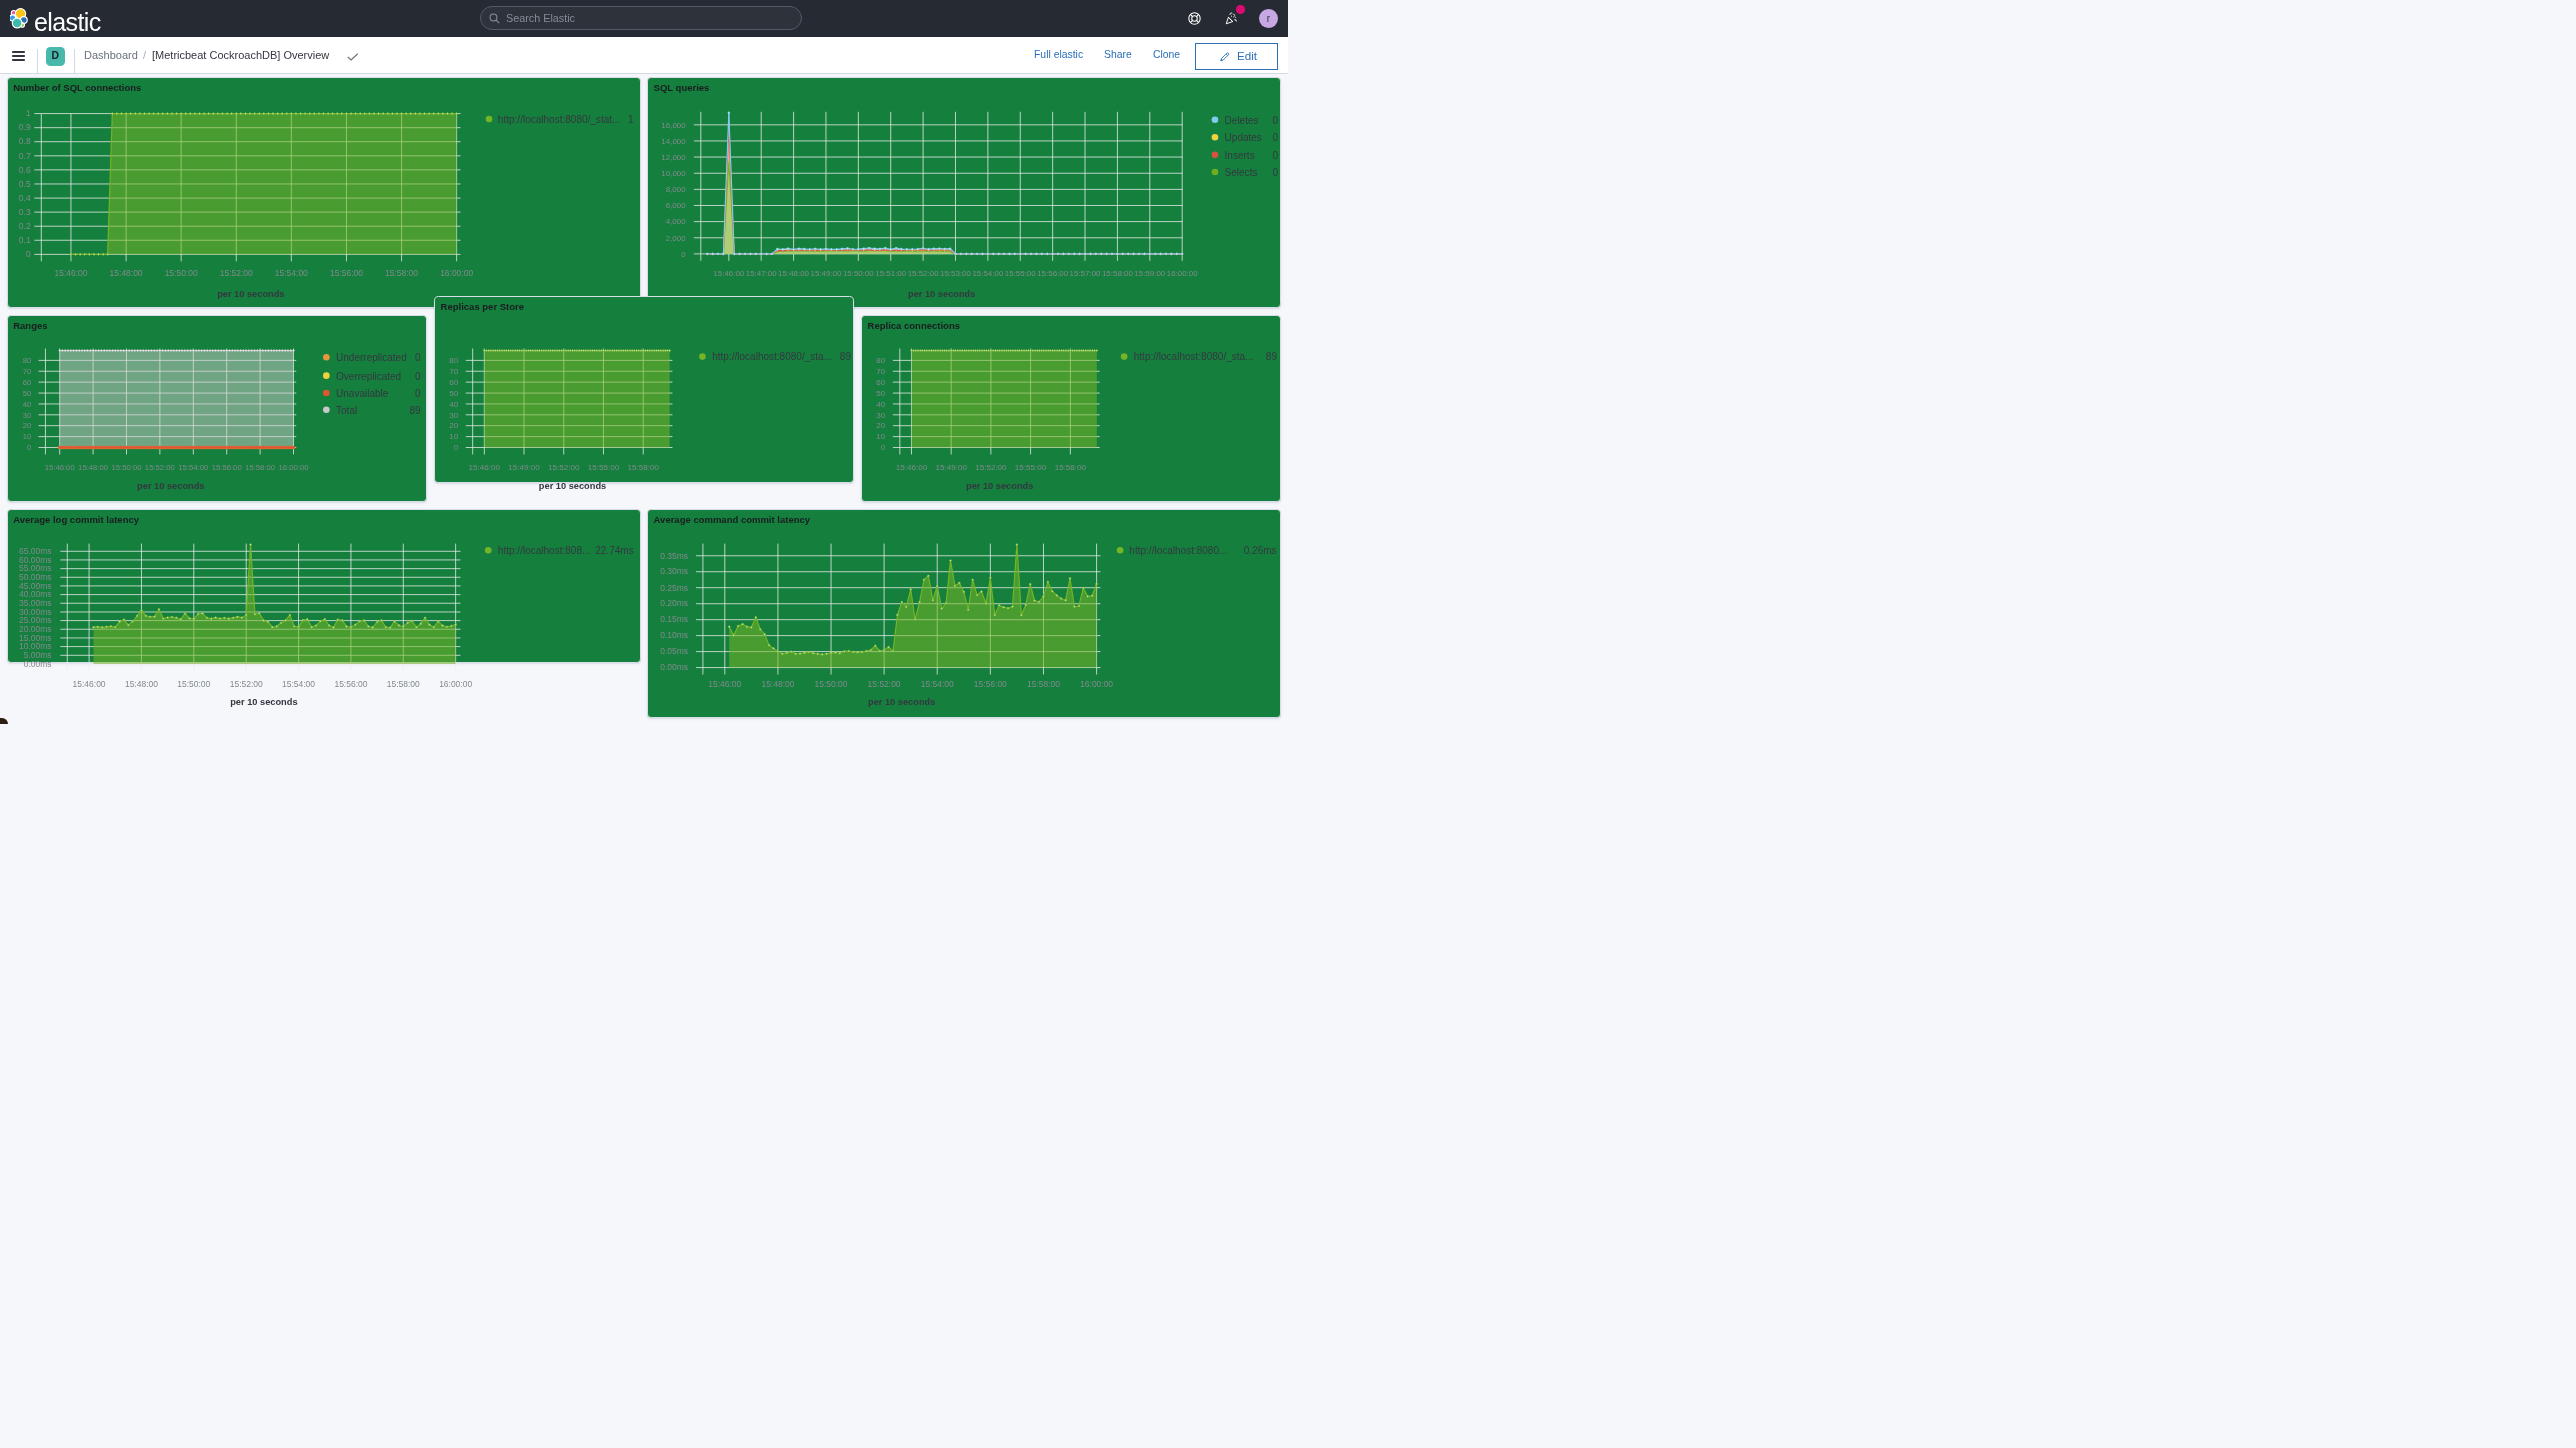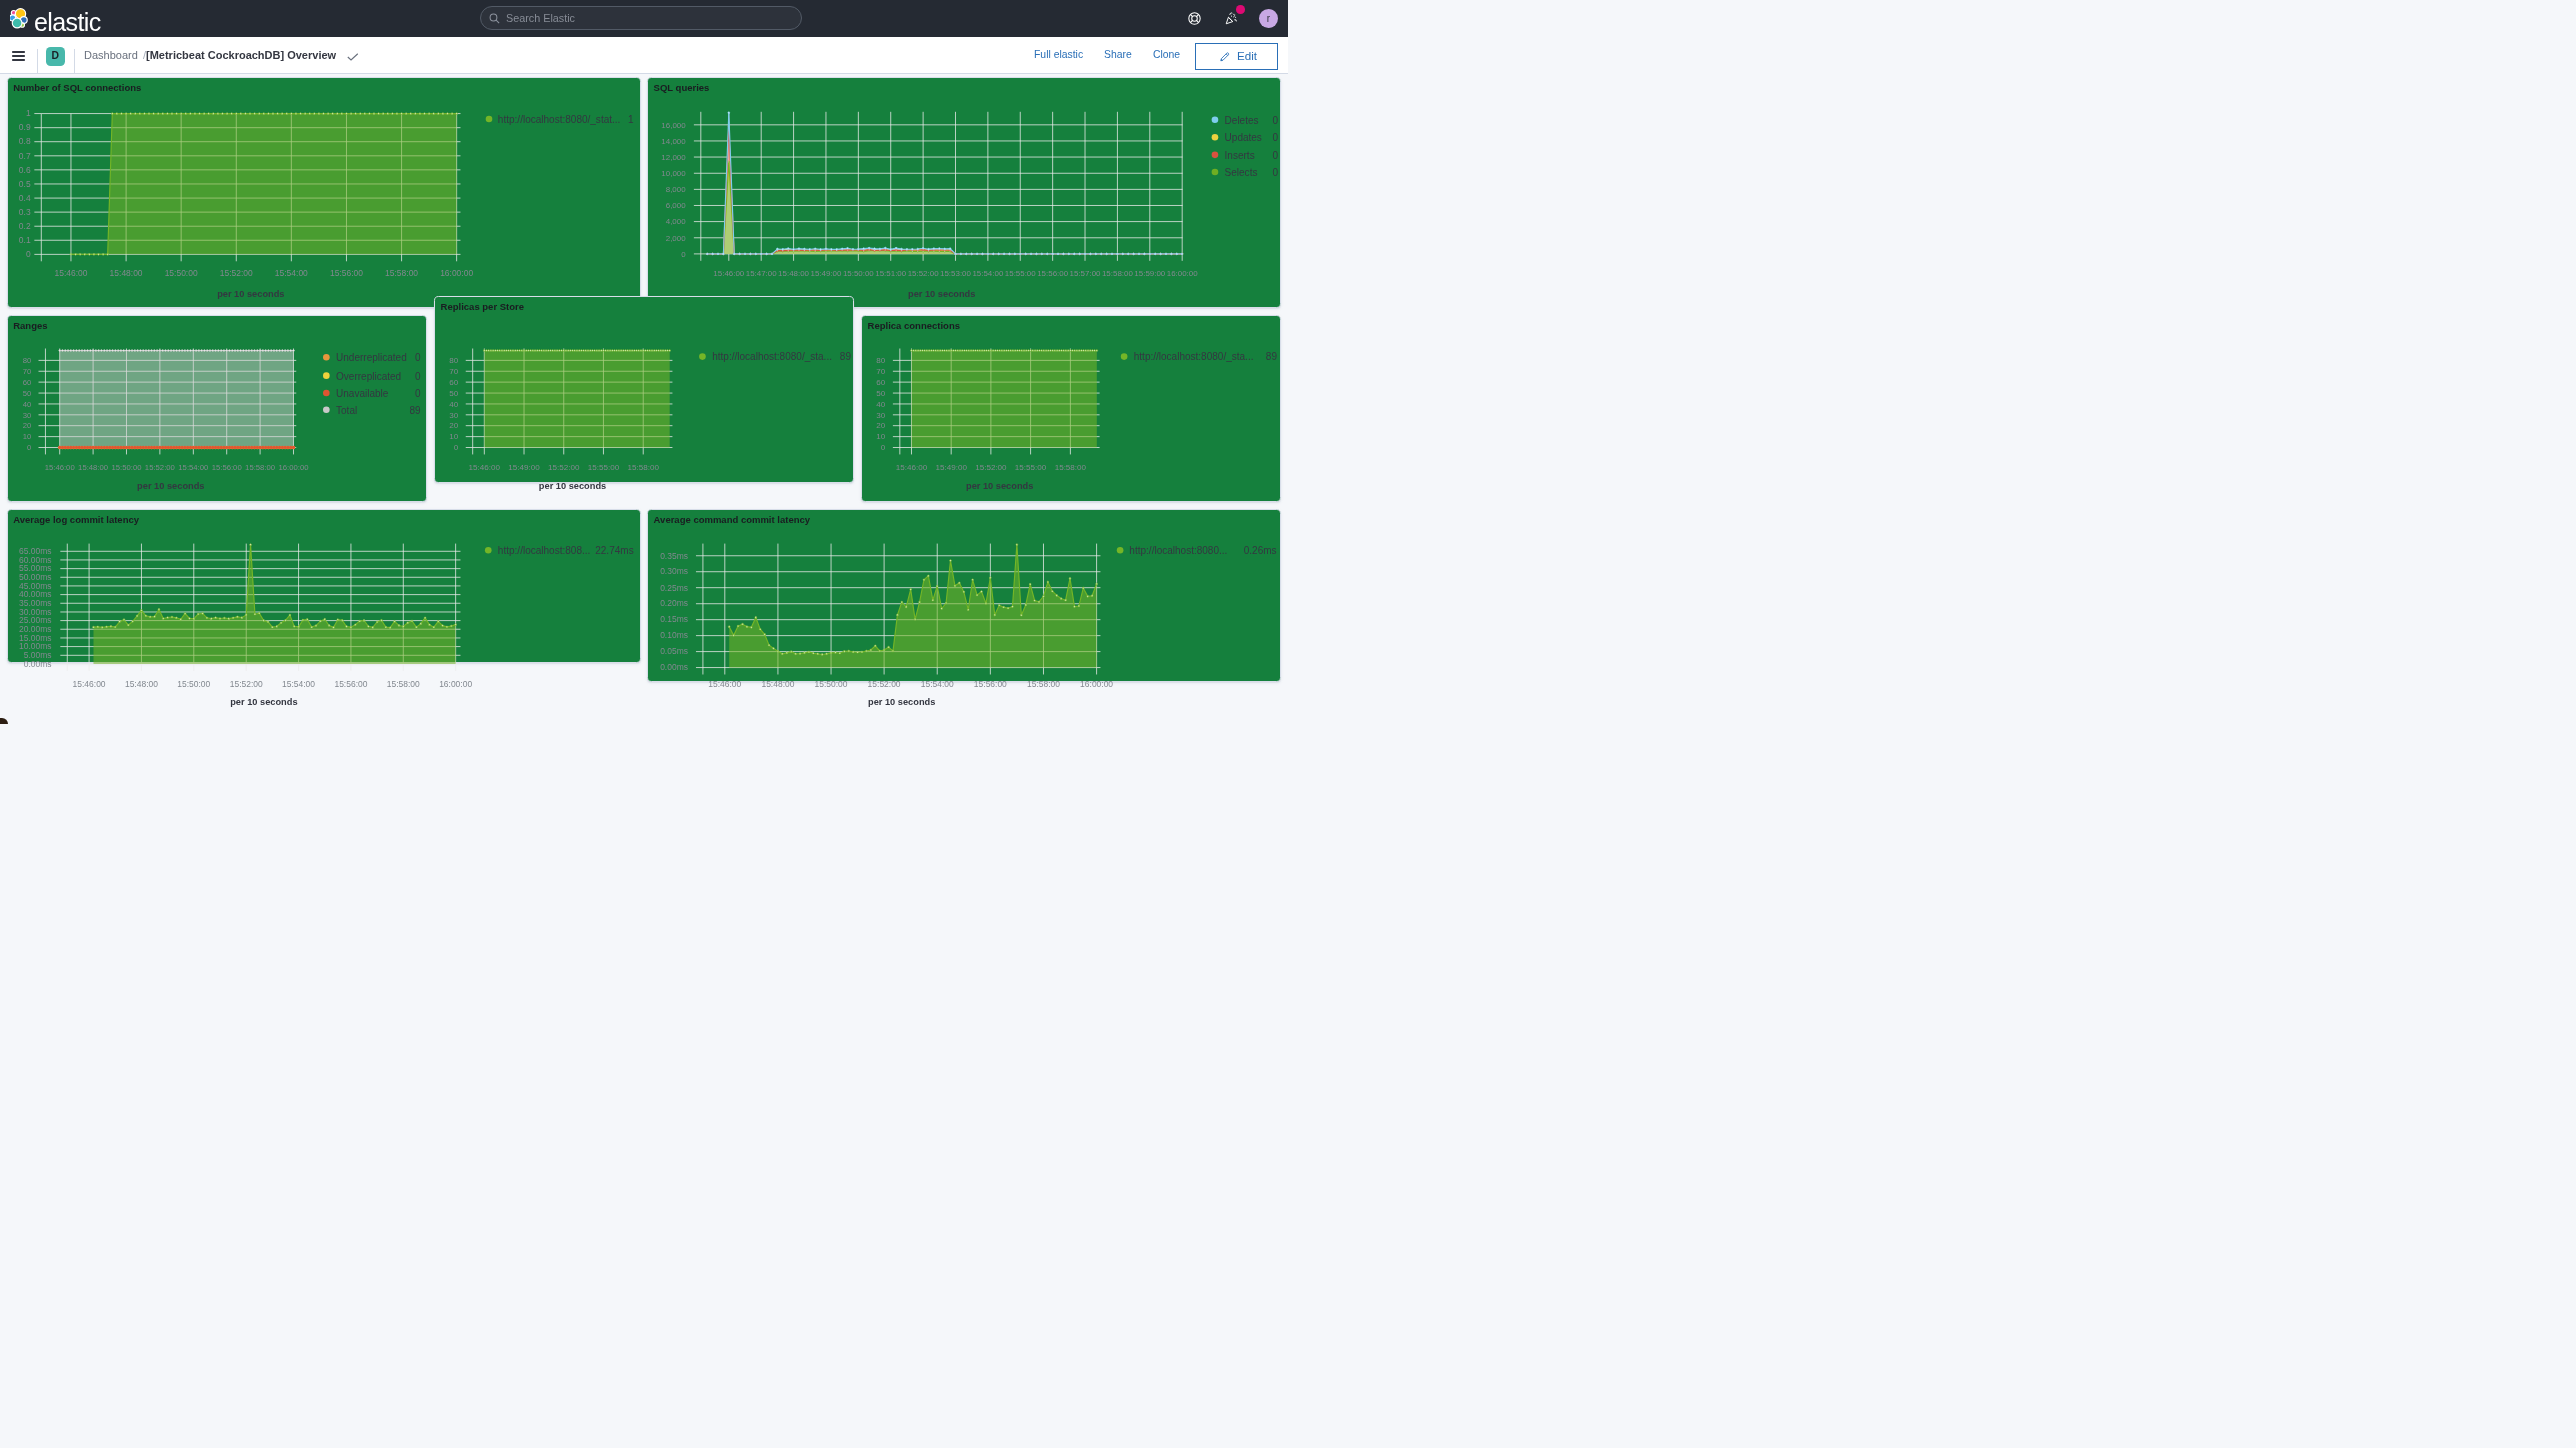--- a/index.html
+++ b/index.html
@@ -74,21 +74,21 @@
 <div class="ham">
     <span style="top:51px"></span>
     <span style="top:55px"></span>
     <span style="top:59px"></span>
   </div>
 <div class="vsep" style="left:37px"></div>
 <div class="dbadge">D</div>
 <div class="vsep" style="left:74px"></div>
 <div class="bc" style="left:84px;color:#69707d">Dashboard</div>
 <div class="bc" style="left:143px;color:#a7aebb">/</div>
-<div class="bc" style="left:146px;color:#343741;font-weight:700">[Metricbeat CockroachDB] Overview</div>
+<div class="bc" style="left:152px;color:#343741;font-weight:400">[Metricbeat CockroachDB] Overview</div>
 <svg width="11.6" height="7.7" viewBox="0 0 15 10" style="position:absolute;left:347px;top:53px">
   <path d="M1 5.2 L5.2 9 L14 1" fill="none" stroke="#69707d" stroke-width="1.5"></path>
   </svg>
 <div class="bc links" style="left:1034px">Full elastic</div>
 <div class="bc links" style="left:1104px">Share</div>
 <div class="bc links" style="left:1153px">Clone</div>
 <div class="editbtn">
     <svg width="11.6" height="11.6" viewBox="0 0 16 16" style="position:absolute;left:23px;top:7.3px">
   <path d="M2.5 13.5 L3.2 10.6 L10.8 3 a1.4 1.4 0 0 1 2 0 l0.2 0.2 a1.4 1.4 0 0 1 0 2 L5.4 12.8 Z M9.8 4 l2.2 2.2" fill="none" stroke="#2a6fb7" stroke-width="1.2"></path>
   <path d="M2.5 13.5 L3.2 10.6 L5.4 12.8 Z" fill="#2a6fb7"></path>
@@ -106,21 +106,21 @@
   </div>
 <div class="panel" style="left:434px;top:296px;width:420px;height:187px">
     <div class="ptitle">Replicas per Store</div>
   </div>
 <div class="panel" style="left:861px;top:315px;width:420px;height:187px">
     <div class="ptitle">Replica connections</div>
   </div>
 <div class="panel" style="left:6.6px;top:509px;width:634px;height:154px">
     <div class="ptitle">Average log commit latency</div>
   </div>
-<div class="panel" style="left:647px;top:509px;width:634px;height:173px">
+<div class="panel" style="left:647px;top:509px;width:634px;height:209px">
     <div class="ptitle">Average command commit latency</div>
   </div>
 <svg class="overlay" width="1288" height="724" viewBox="0 0 1670 939">
 <line x1="53.3" y1="329.9" x2="597" y2="329.9" stroke="#ececec" stroke-width="1"></line>
     <line x1="53.3" y1="311.6" x2="597" y2="311.6" stroke="#ececec" stroke-width="1"></line>
     <line x1="53.3" y1="293.4" x2="597" y2="293.4" stroke="#ececec" stroke-width="1"></line>
     <line x1="53.3" y1="275.1" x2="597" y2="275.1" stroke="#ececec" stroke-width="1"></line>
     <line x1="53.3" y1="256.9" x2="597" y2="256.9" stroke="#ececec" stroke-width="1"></line>
     <line x1="53.3" y1="238.6" x2="597" y2="238.6" stroke="#ececec" stroke-width="1"></line>
     <line x1="53.3" y1="220.3" x2="597" y2="220.3" stroke="#ececec" stroke-width="1"></line>

